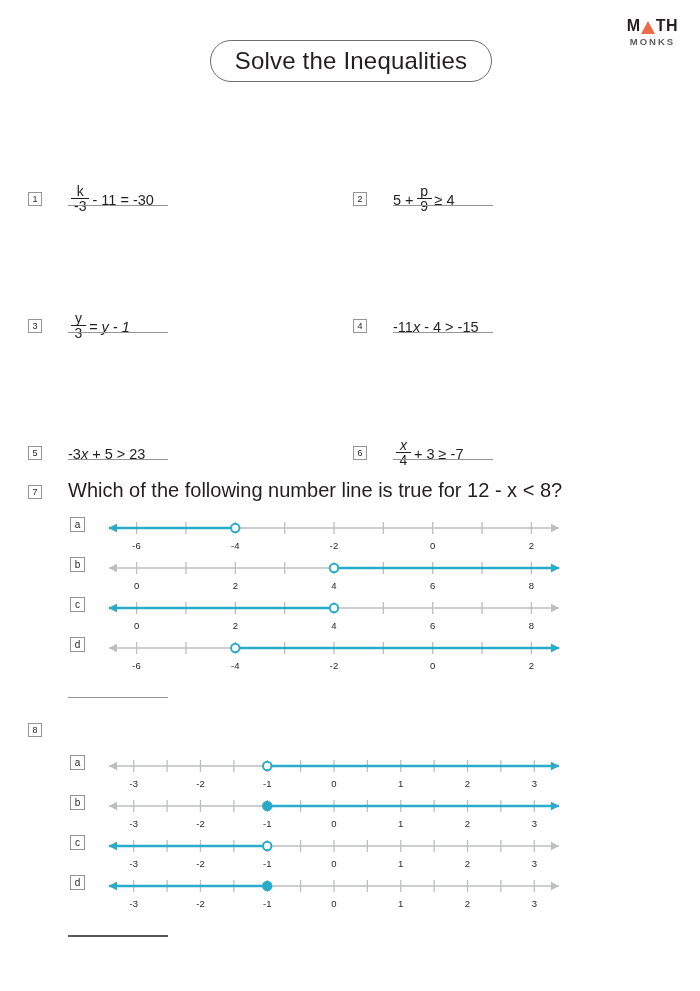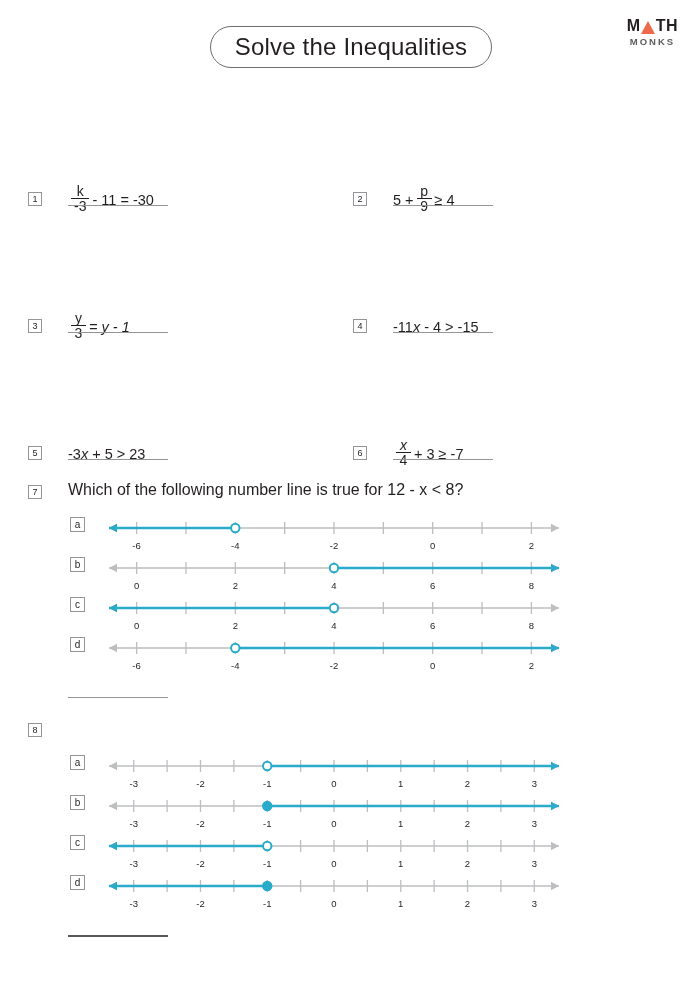--- a/index.html
+++ b/index.html
@@ -17,21 +17,21 @@
   }
 
   
   .header {
     position: relative;
     height: 92px;
   }
   .title-pill {
     position: absolute;
     left: 210px;
-    top: 26px;
+    top: 40px;
     width: 282px;
     height: 42px;
     border: 1.6px solid #6d6e71;
     border-radius: 22px;
     display: flex;
     align-items: center;
     justify-content: center;
     box-sizing: border-box;
   }
   .title-text {
@@ -127,21 +127,21 @@
   .ansline.dark { background: #58595b; height: 1.5px; }
 
   
   .mcq-q {
     position: absolute;
     display: flex;
     align-items: flex-start;
   }
   .mcq-text {
     margin-left: 26px;
-    font-size: 16px;
+    font-size: 20px;
     white-space: nowrap;
     line-height: 16px;
   }
   .optrow {
     position: absolute;
     display: flex;
     align-items: flex-start;
   }
   .opt-box {
     width: 15px;

